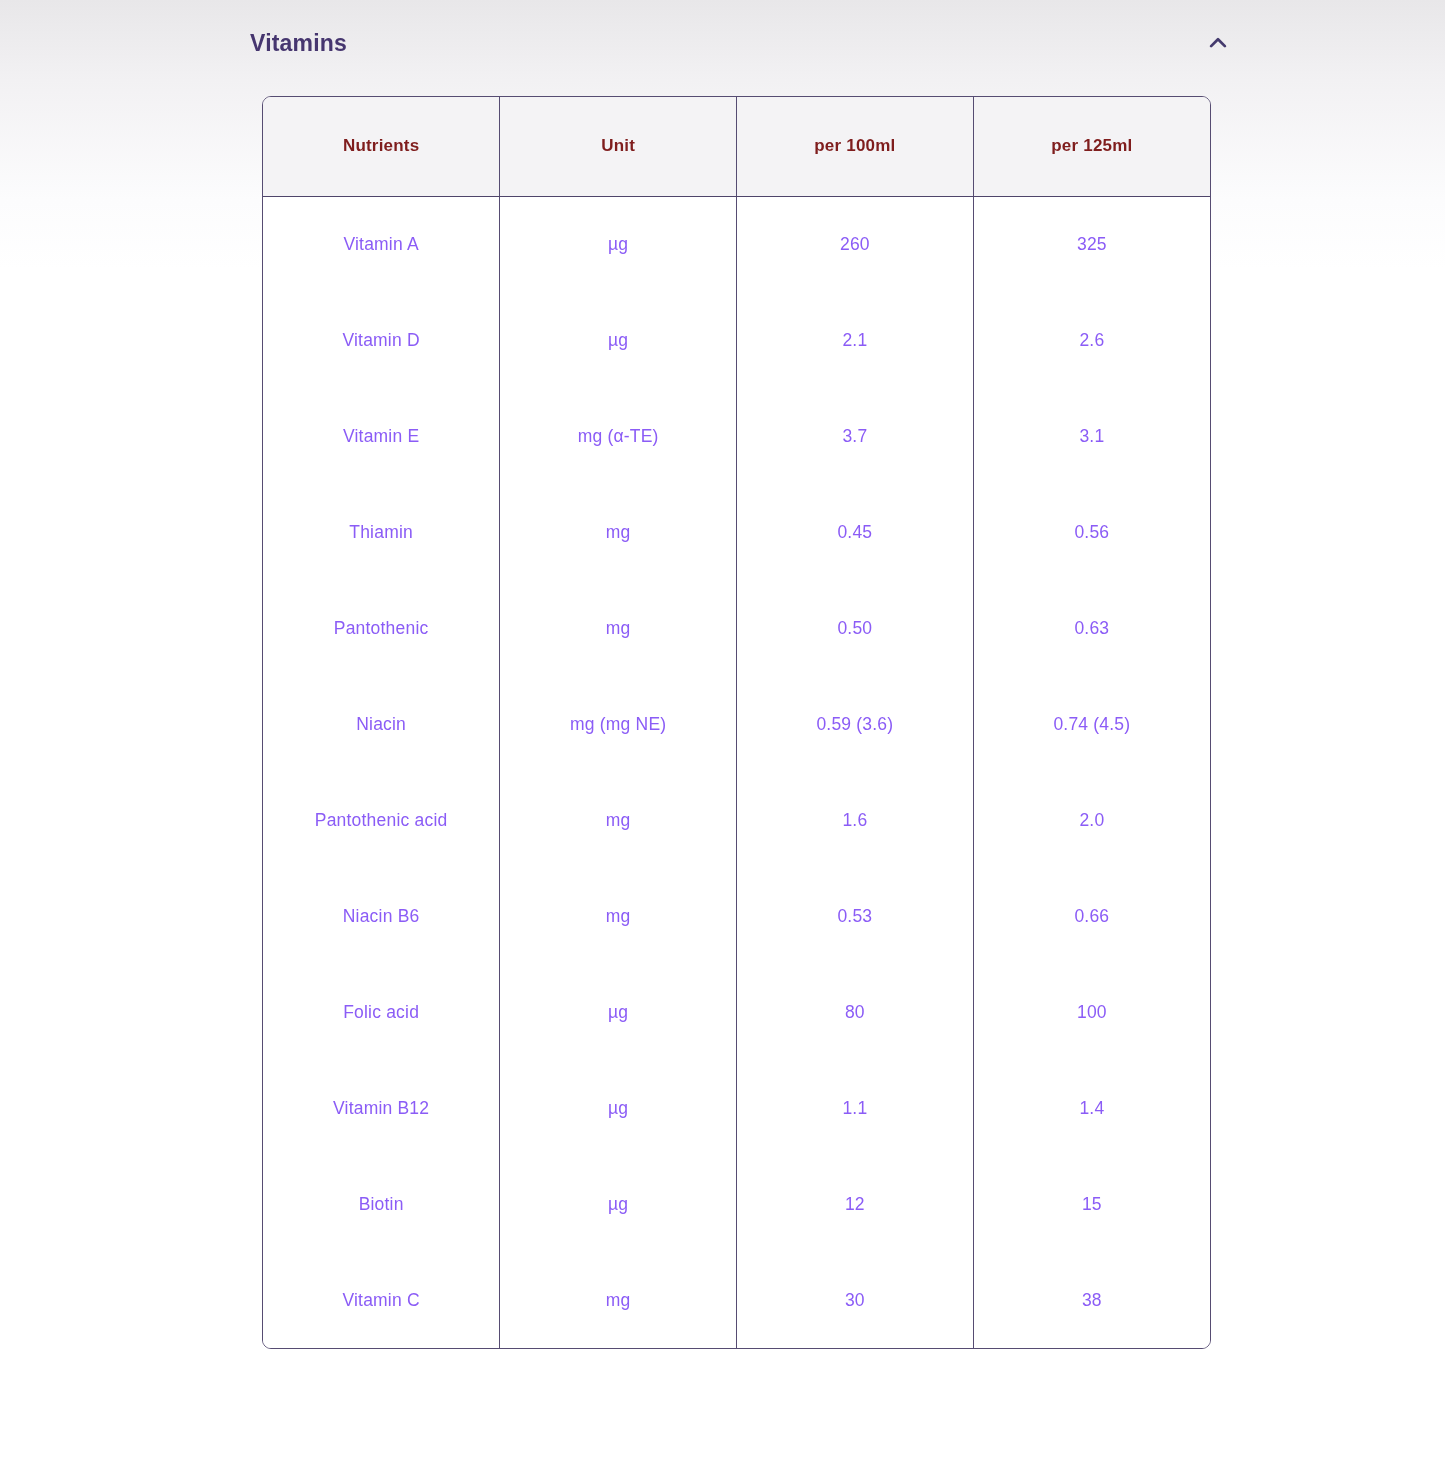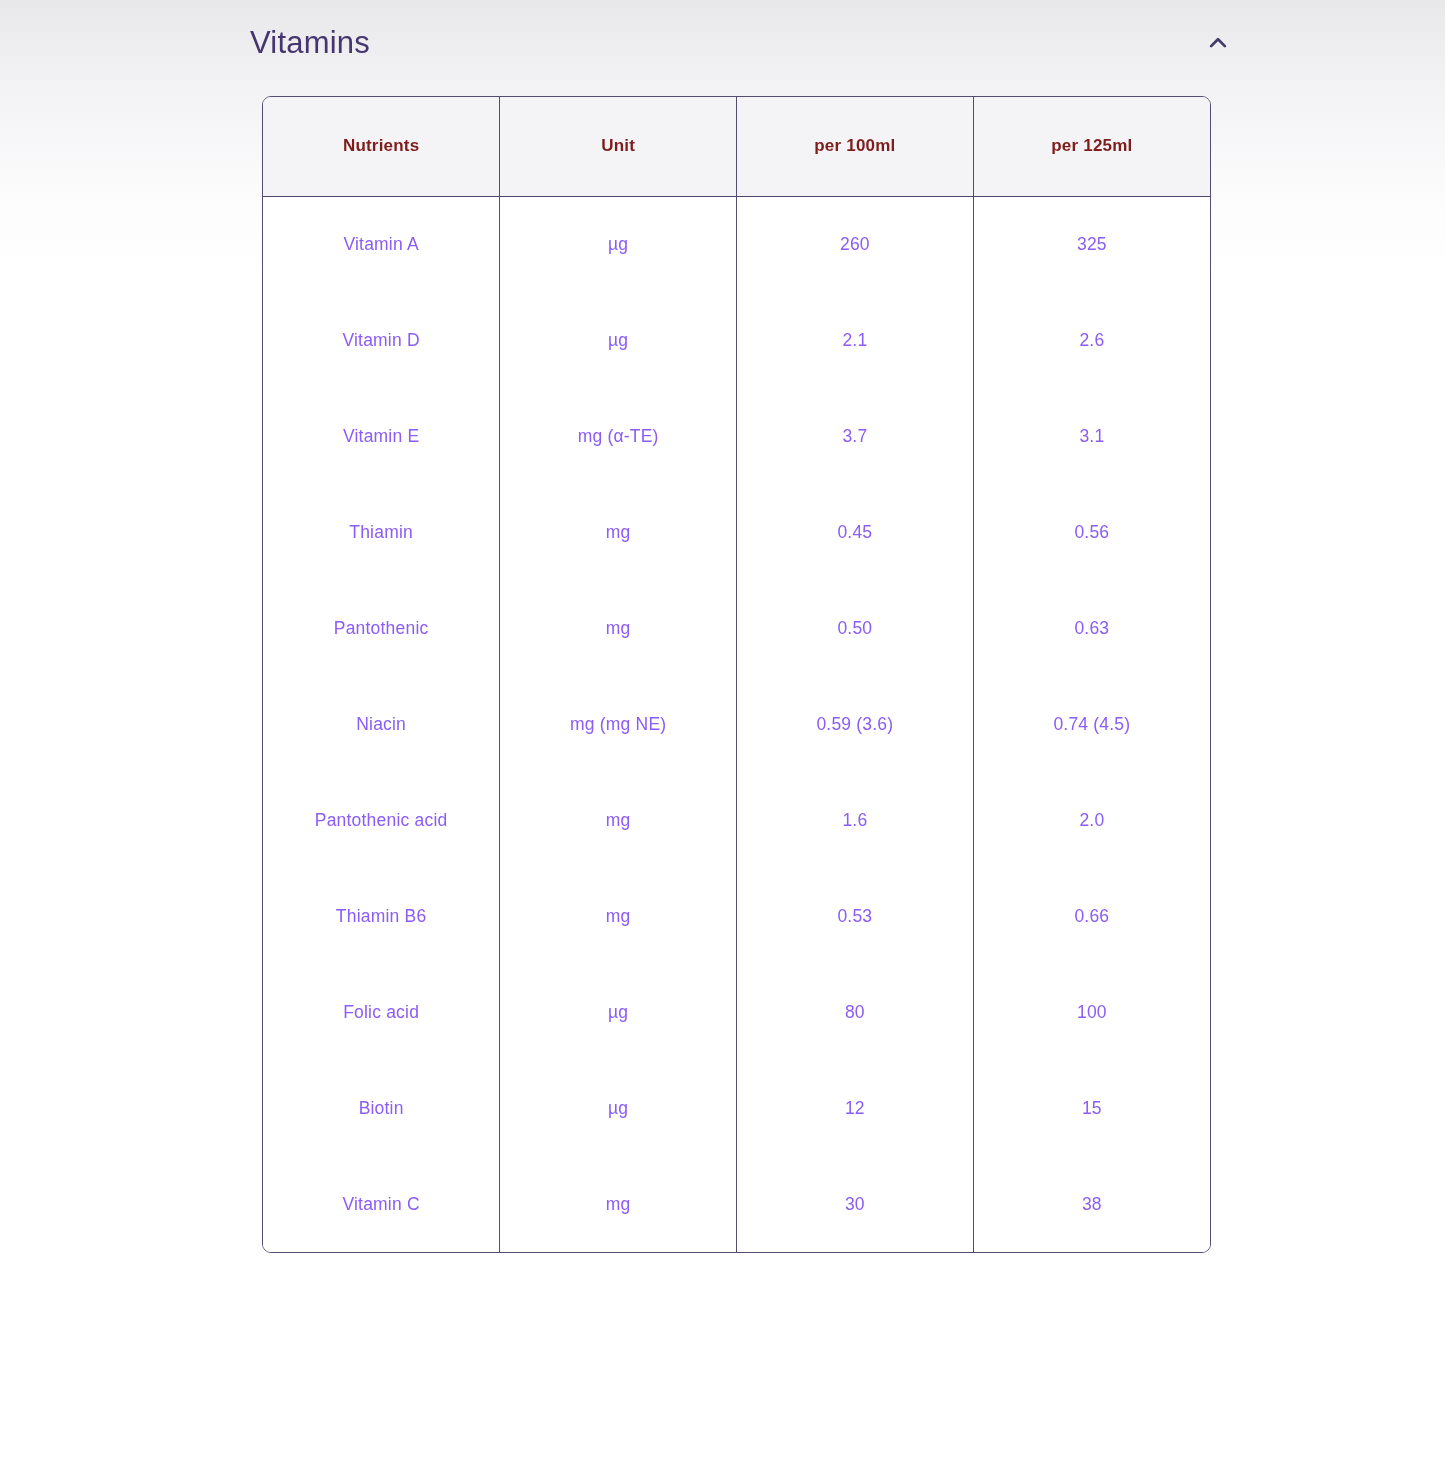--- a/index.html
+++ b/index.html
@@ -23,22 +23,22 @@
     position: absolute;
     top: 24px;
     left: 250px;
     right: 208px;
     display: flex;
     align-items: center;
     justify-content: space-between;
   }
 
   .section-title {
-    font-size: 31px;
-    font-weight: 400;
+    font-size: 23px;
+    font-weight: 700;
     letter-spacing: 0.2px;
     color: #46366f;
   }
 
   .collapse-btn {
     background: transparent;
     border: none;
     cursor: pointer;
     padding: 4px;
     line-height: 0;
@@ -156,30 +156,36 @@
             <td>0.59 (3.6)</td>
             <td>0.74 (4.5)</td>
           </tr>
           <tr>
             <td>Pantothenic acid</td>
             <td>mg</td>
             <td>1.6</td>
             <td>2.0</td>
           </tr>
           <tr>
-            <td>Thiamin B6</td>
+            <td>Niacin B6</td>
             <td>mg</td>
             <td>0.53</td>
             <td>0.66</td>
           </tr>
           <tr>
             <td>Folic acid</td>
             <td>µg</td>
             <td>80</td>
             <td>100</td>
+          </tr>
+          <tr>
+            <td>Vitamin B12</td>
+            <td>µg</td>
+            <td>1.1</td>
+            <td>1.4</td>
           </tr>
           <tr>
             <td>Biotin</td>
             <td>µg</td>
             <td>12</td>
             <td>15</td>
           </tr>
           <tr>
             <td>Vitamin C</td>
             <td>mg</td>

